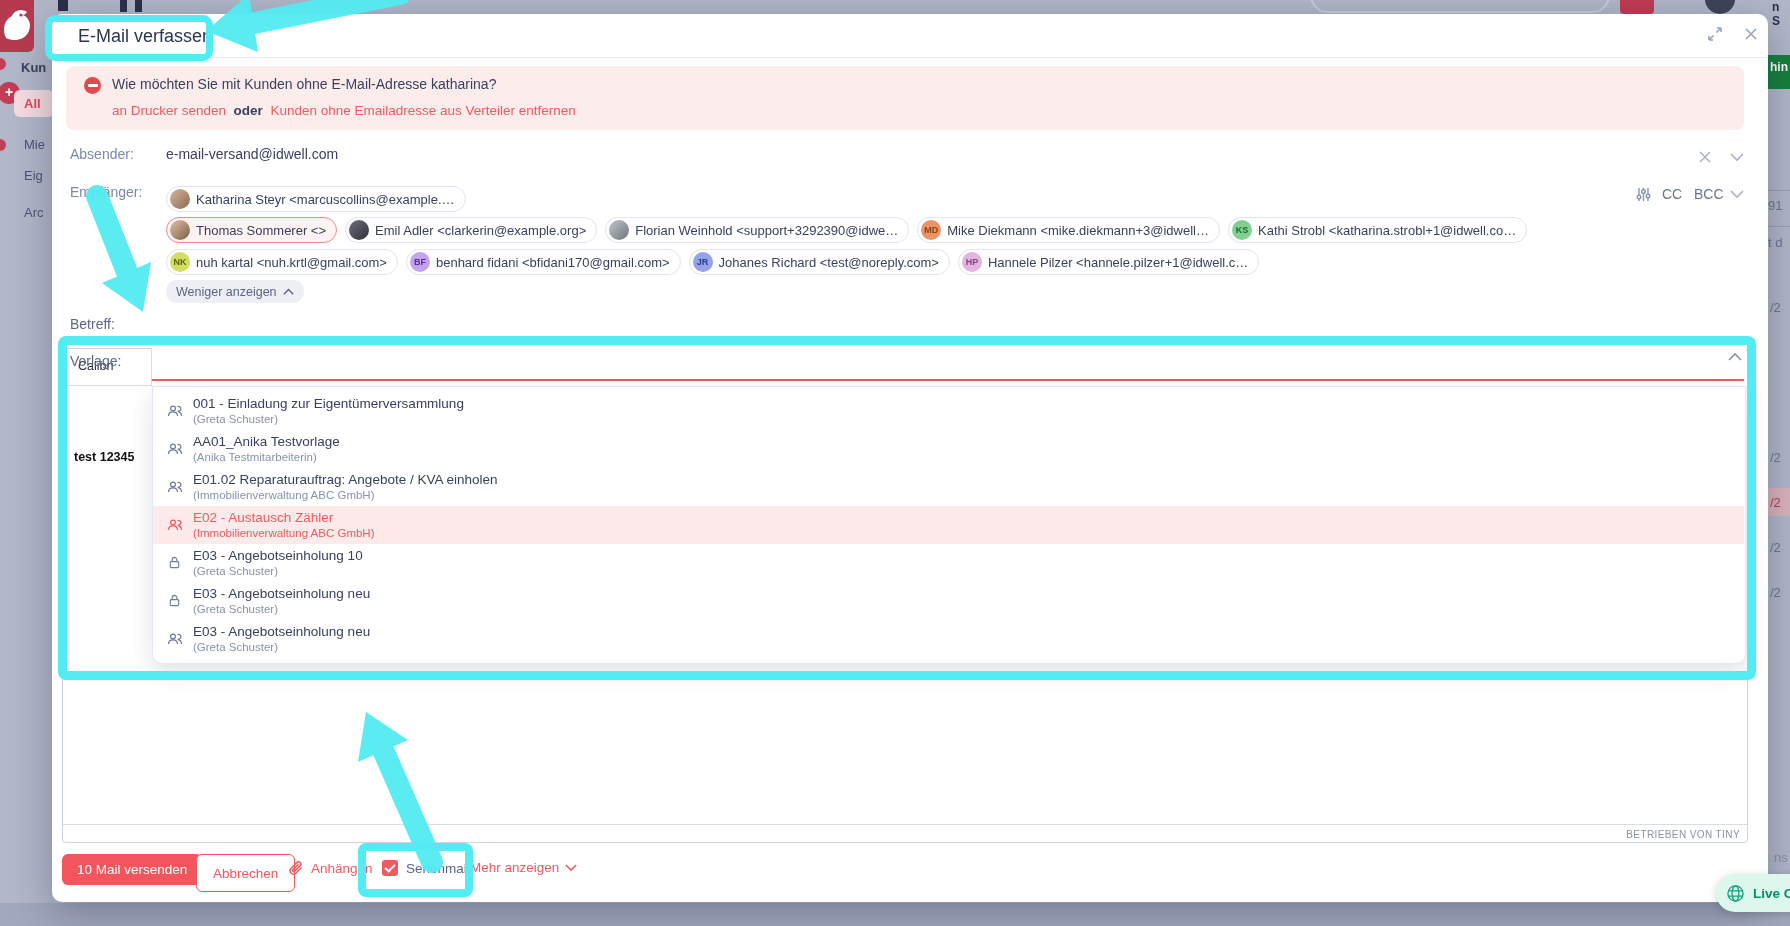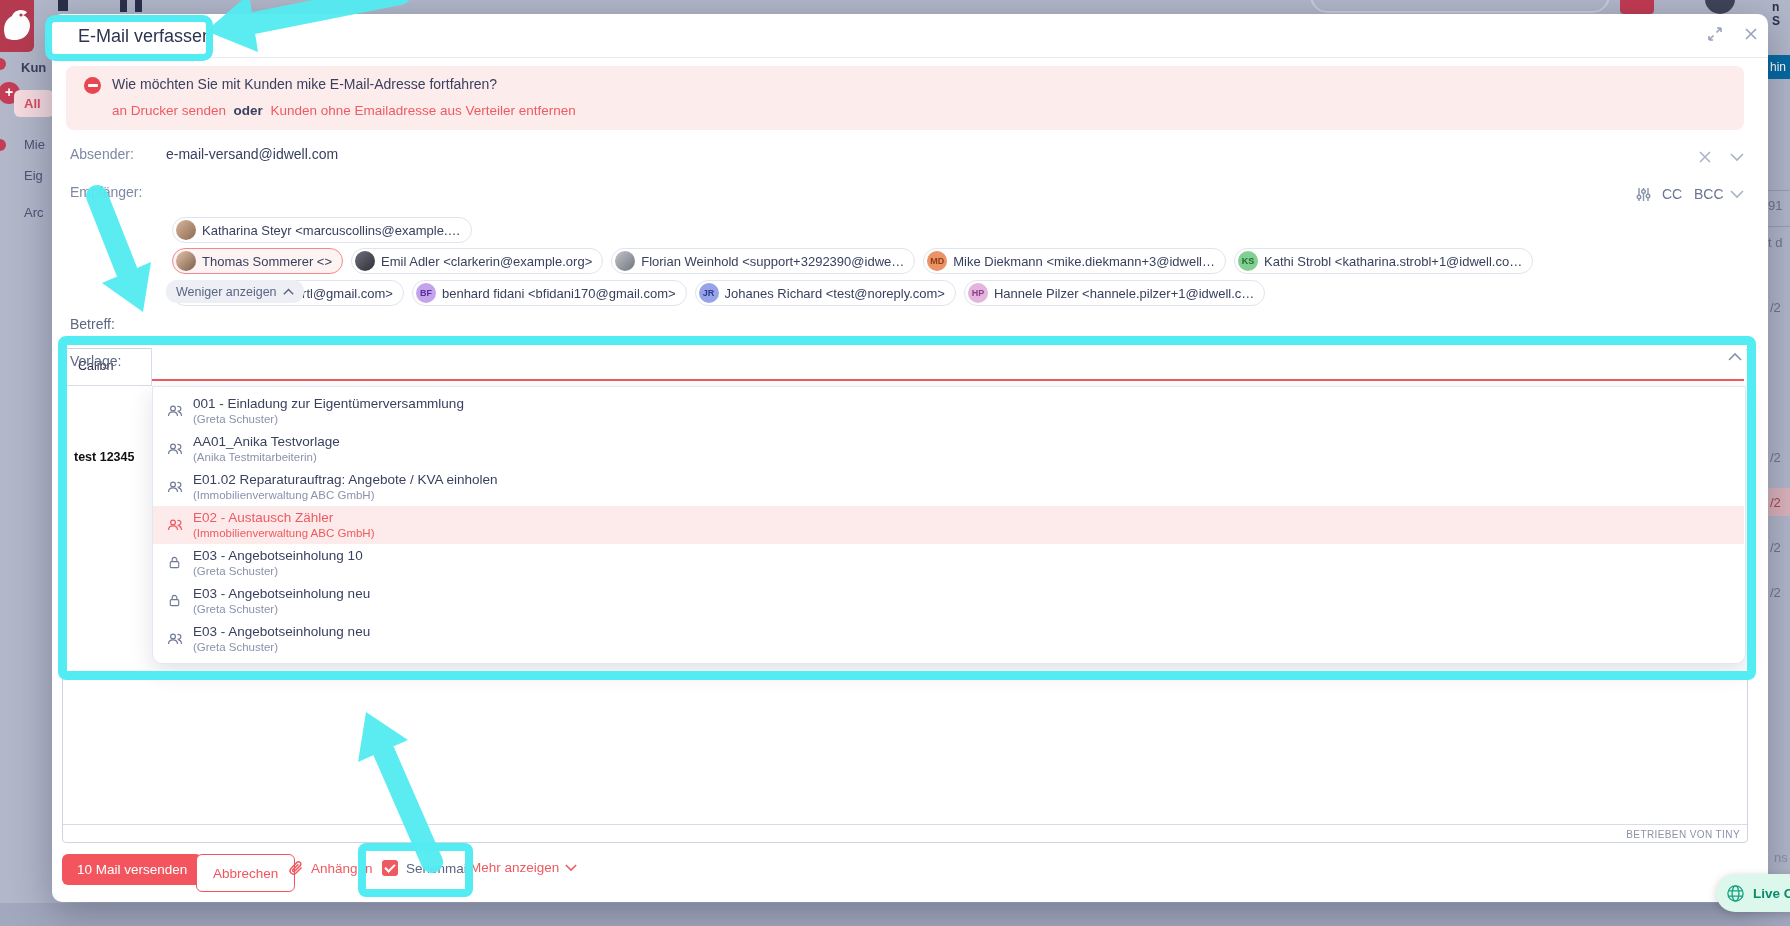--- a/index.html
+++ b/index.html
@@ -14,22 +14,22 @@
   .side-item { position:absolute; font-size:13px; color:#4a5474; }
   .red-dot { position:absolute; width:12px; height:12px; border-radius:50%; background:#c23d55; }
   .plus-badge { position:absolute; left:-2px; top:82px; width:22px; height:22px; border-radius:50%;
     background:#c23d55; color:#fff; font-size:14px; line-height:21px; text-align:center; font-weight:bold; }
   .alle-pill { position:absolute; left:14px; top:90px; width:40px; height:27px; background:#f6dbe0; border-radius:6px; }
   .alle-text { position:absolute; left:24px; top:96px; font-size:13px; font-weight:bold; color:#d94b5e; }
   .bg-searchpill { position:absolute; left:1310px; top:-22px; width:300px; height:35px; border:2px solid #c9cede; border-radius:18px; }
   .bg-redbadge { position:absolute; left:1620px; top:-4px; width:34px; height:18px; background:#c33b52; border-radius:4px; }
   .bg-avatar { position:absolute; left:1705px; top:-16px; width:30px; height:30px; border-radius:50%; background:#3f4458; }
   .strip-text { position:absolute; font-size:13px; color:#6d7590; }
-  .strip-btn { position:absolute; left:1764px; top:55px; width:26px; height:24px; background:#0369a1;
-    border-radius:5px 0 0 5px; color:#fff; font-size:12px; font-weight:normal; line-height:24px; padding-left:6px; overflow:hidden; }
+  .strip-btn { position:absolute; left:1764px; top:55px; width:26px; height:34px; background:#15803d;
+    border-radius:5px 0 0 5px; color:#fff; font-size:12px; font-weight:bold; line-height:24px; padding-left:6px; overflow:hidden; }
   .strip-pinkrow { position:absolute; left:1768px; top:488px; width:22px; height:28px; background:#dcb4bc; }
   .strip-line { position:absolute; left:1768px; width:22px; height:1px; background:#9aa0b5; }
 
   
   .modal { position:absolute; left:52px; top:14px; width:1716px; height:888px; background:#fff;
     border-radius:10px; box-shadow:0 10px 40px rgba(30,35,60,.35); }
   .modal-title { position:absolute; left:78px; top:26px; font-size:18px; color:#2c3550; font-weight:500; }
   .header-line { position:absolute; left:52px; top:57px; width:1716px; height:1px; background:#e8ebf2; }
   .win-icon { position:absolute; width:18px; height:18px; color:#9aa3bd; cursor:pointer; }
 
@@ -38,21 +38,21 @@
   .banner-links { position:absolute; left:112px; top:103px; font-size:13.5px; color:#39415f; }
   .banner-links a { color:#ef5a60; text-decoration:none; cursor:pointer; }
   .banner-links .conj { font-weight:bold; }
   .minus-circle { position:absolute; left:84px; top:77px; width:17px; height:17px; border-radius:50%; background:#e8474f; }
   .minus-circle::after { content:""; position:absolute; left:3.5px; top:7px; width:10px; height:3px; background:#fff; border-radius:1px; }
 
   .field-label { position:absolute; font-size:14px; color:#7e88a4; }
   .field-value { position:absolute; font-size:14px; color:#39415f; }
   .row-icon { position:absolute; color:#aab2c8; }
 
-  .chip-row { position:absolute; left:172px; display:flex; gap:8px;margin-top:31px; }
+  .chip-row { position:absolute; left:166px; display:flex; gap:8px; }
   .chip { display:flex; align-items:center; height:26px; background:#fff; border:1px solid #e0e4ee;
     border-radius:13px; padding:0 10px 0 3px; font-size:13px; color:#39415f; white-space:nowrap; cursor:pointer; }
   .chip-error { border-color:#f0898e; background:#fdf3f3; }
   .avatar { width:20px; height:20px; border-radius:50%; margin-right:6px; flex:0 0 20px;
     font-size:9px; font-weight:bold; display:flex; align-items:center; justify-content:center; }
   .collapse-pill { position:absolute; left:166px; top:280px; height:23px; background:#edeff5; border-radius:11px;
     display:flex; align-items:center; padding:0 10px; font-size:12.5px; color:#5a6585; gap:6px; cursor:pointer; }
 
   
   .editor-box { position:absolute; left:62px; top:348px; width:1686px; height:495px; border:1px solid #cfd4e2; border-radius:4px; background:#fff; }
@@ -156,21 +156,21 @@
     </svg>
   </div>
   <div class="win-icon" style="left:1742px; top:25px;">
     <svg width="18" height="18" viewBox="0 0 18 18" fill="none" stroke="currentColor" stroke-width="1.6">
       <path d="M4 4 L14 14 M14 4 L4 14"></path>
     </svg>
   </div>
 
   <div class="banner"></div>
   <div class="minus-circle"></div>
-  <div class="banner-q">Wie möchten Sie mit Kunden mike E-Mail-Adresse fortfahren?</div>
+  <div class="banner-q">Wie möchten Sie mit Kunden ohne E-Mail-Adresse katharina?</div>
   <div class="banner-links">
     <a>an Drucker senden</a>
     <span class="conj">&nbsp;</span><span class="conj">oder</span><span class="conj">&nbsp;</span>
     <a>Kunden ohne Emailadresse aus Verteiler entfernen</a>
   </div>
 
   <div class="field-label" style="left:70px; top:146px;">Absender:</div>
   <div class="field-value" style="left:166px; top:146px;">e-mail-versand@idwell.com</div>
   <div class="row-icon" style="left:1698px; top:150px;">
     <svg width="14" height="14" viewBox="0 0 14 14" fill="none" stroke="currentColor" stroke-width="1.5">

